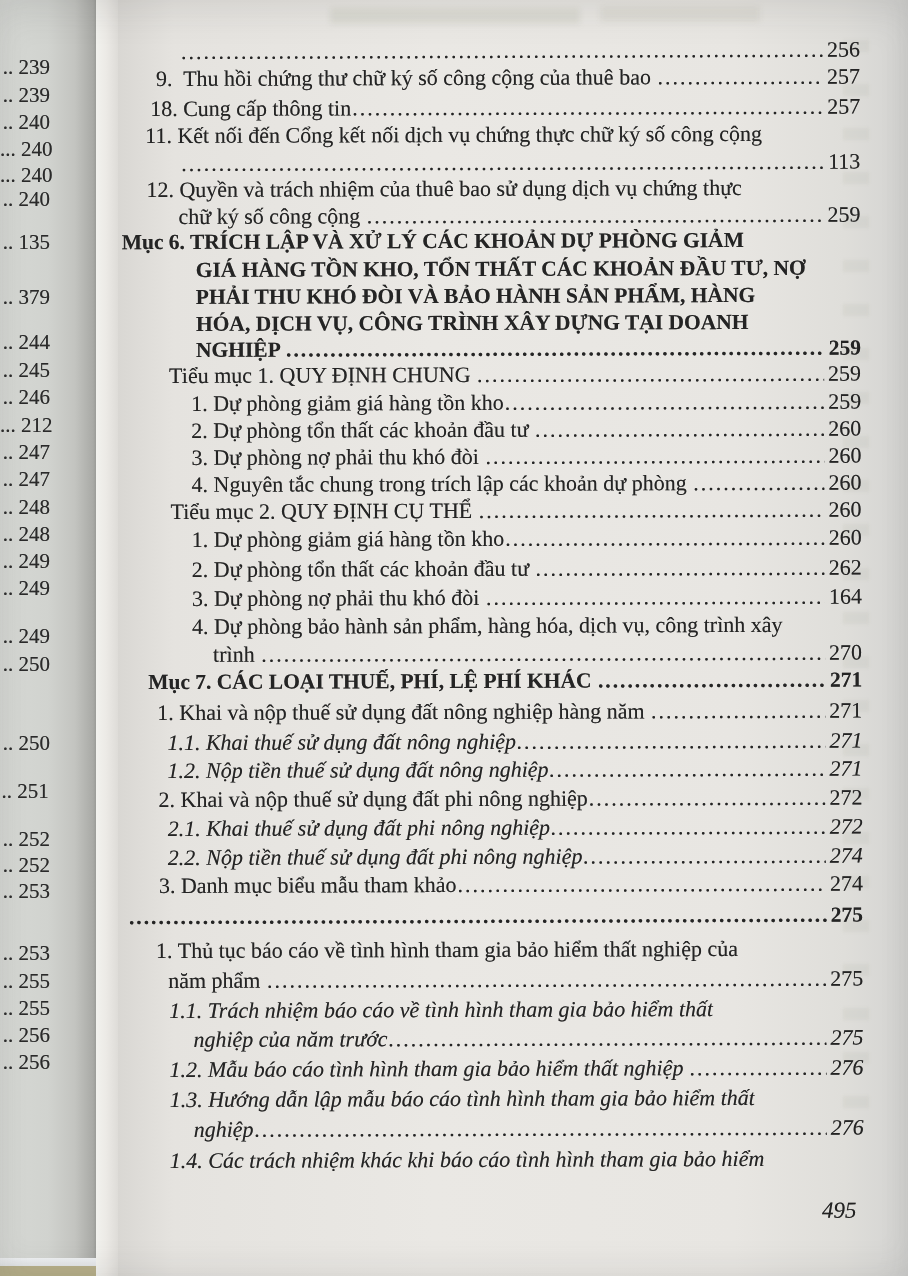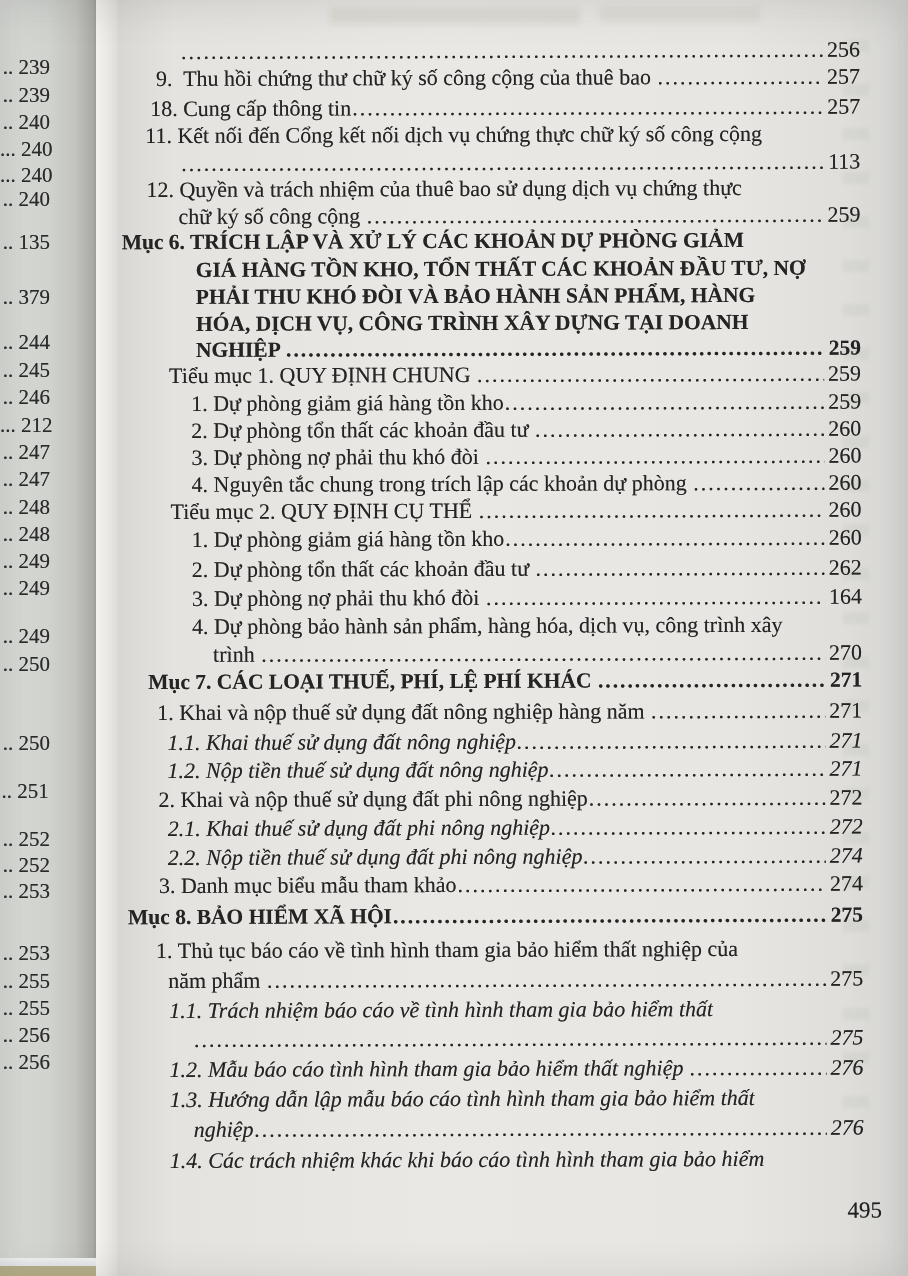--- a/index.html
+++ b/index.html
@@ -67,22 +67,23 @@
     letter-spacing:2px;margin:0 1px;
   }
   .line .lead::after{
     content:"........................................................................................................................................................................";
   }
   .line .pg{white-space:pre;padding-left:3px;}
   .line.b{font-weight:bold;font-size:21.5px;}
   .line.i{font-style:italic;}
   .pagenum{
     position:absolute;left:820px;top:1198px;width:60px;height:28px;
-    line-height:28px;font-size:23px;text-align:right;color:#222;
+    line-height:28px;font-size:23px;text-align:left;color:#222;
     text-shadow:0 0 .5px rgba(40,40,40,.5);
+    font-style:italic;
   }
 </style>
 </head>
 <body>
 
 <div class="photo">
   <div class="left-strip-bg"></div>
   <div class="gutter-highlight"></div>
   <div class="main-shade"></div>
 
@@ -258,36 +259,36 @@
         <span class="t">2.2. Nộp tiền thuế sử dụng đất phi nông nghiệp</span>
         <span class="lead"></span>
         <span class="pg">274</span>
       </div>
       <div class="line r" style="left: 158px; top: 872px; width: 704px;">
         <span class="t">3. Danh mục biểu mẫu tham khảo</span>
         <span class="lead"></span>
         <span class="pg">274</span>
       </div>
       <div class="line b" style="left: 127px; top: 903px; width: 735px;">
-        <span class="t">Mục 8. BẢO HIỂM XÃ HỘI</span>
         <span class="lead"></span>
         <span class="pg">275</span>
       </div>
       <div class="line r" style="left: 155px; top: 937px; width: auto;">
         <span class="t">1. Thủ tục báo cáo về tình hình tham gia bảo hiểm thất nghiệp của</span>
       </div>
       <div class="line r" style="left: 167px; top: 967px; width: 695px;">
         <span class="t">năm phẩm </span>
         <span class="lead"></span>
         <span class="pg">275</span>
       </div>
       <div class="line i" style="left: 168px; top: 997px; width: auto;">
         <span class="t">1.1. Trách nhiệm báo cáo về tình hình tham gia bảo hiểm thất</span>
       </div>
       <div class="line i" style="left: 192px; top: 1026px; width: 670px;">
+        <span class="t">nghiệp của năm trước</span>
         <span class="lead"></span>
         <span class="pg">275</span>
       </div>
       <div class="line i" style="left: 168px; top: 1056px; width: 694px;">
         <span class="t">1.2. Mẫu báo cáo tình hình tham gia bảo hiểm thất nghiệp </span>
         <span class="lead"></span>
         <span class="pg">276</span>
       </div>
       <div class="line i" style="left: 168px; top: 1086px; width: auto;">
         <span class="t">1.3. Hướng dẫn lập mẫu báo cáo tình hình tham gia bảo hiểm thất</span>

